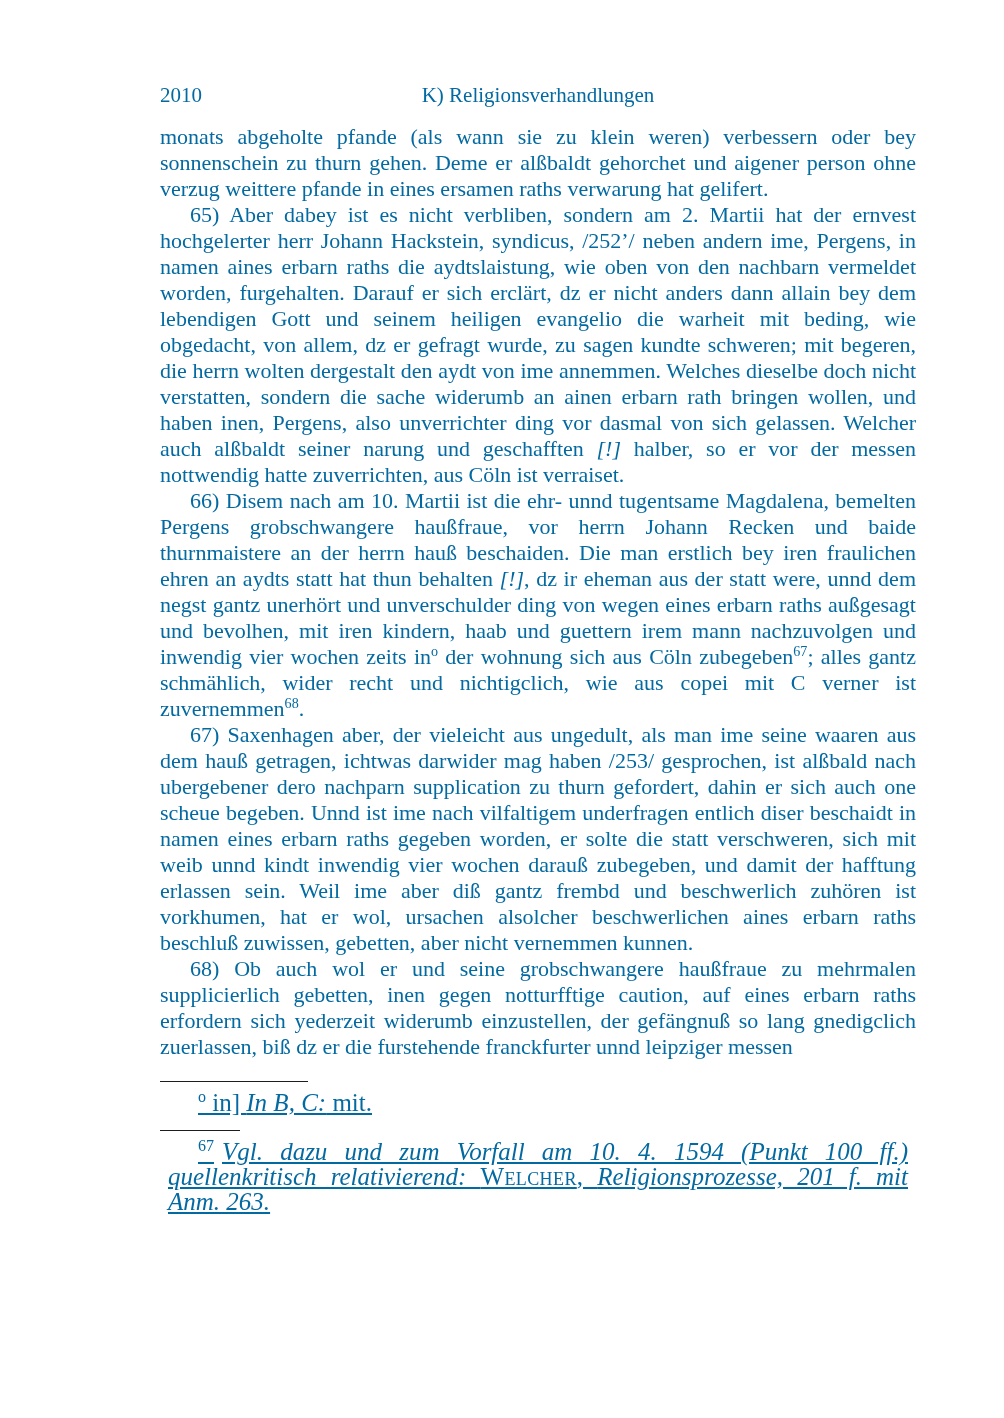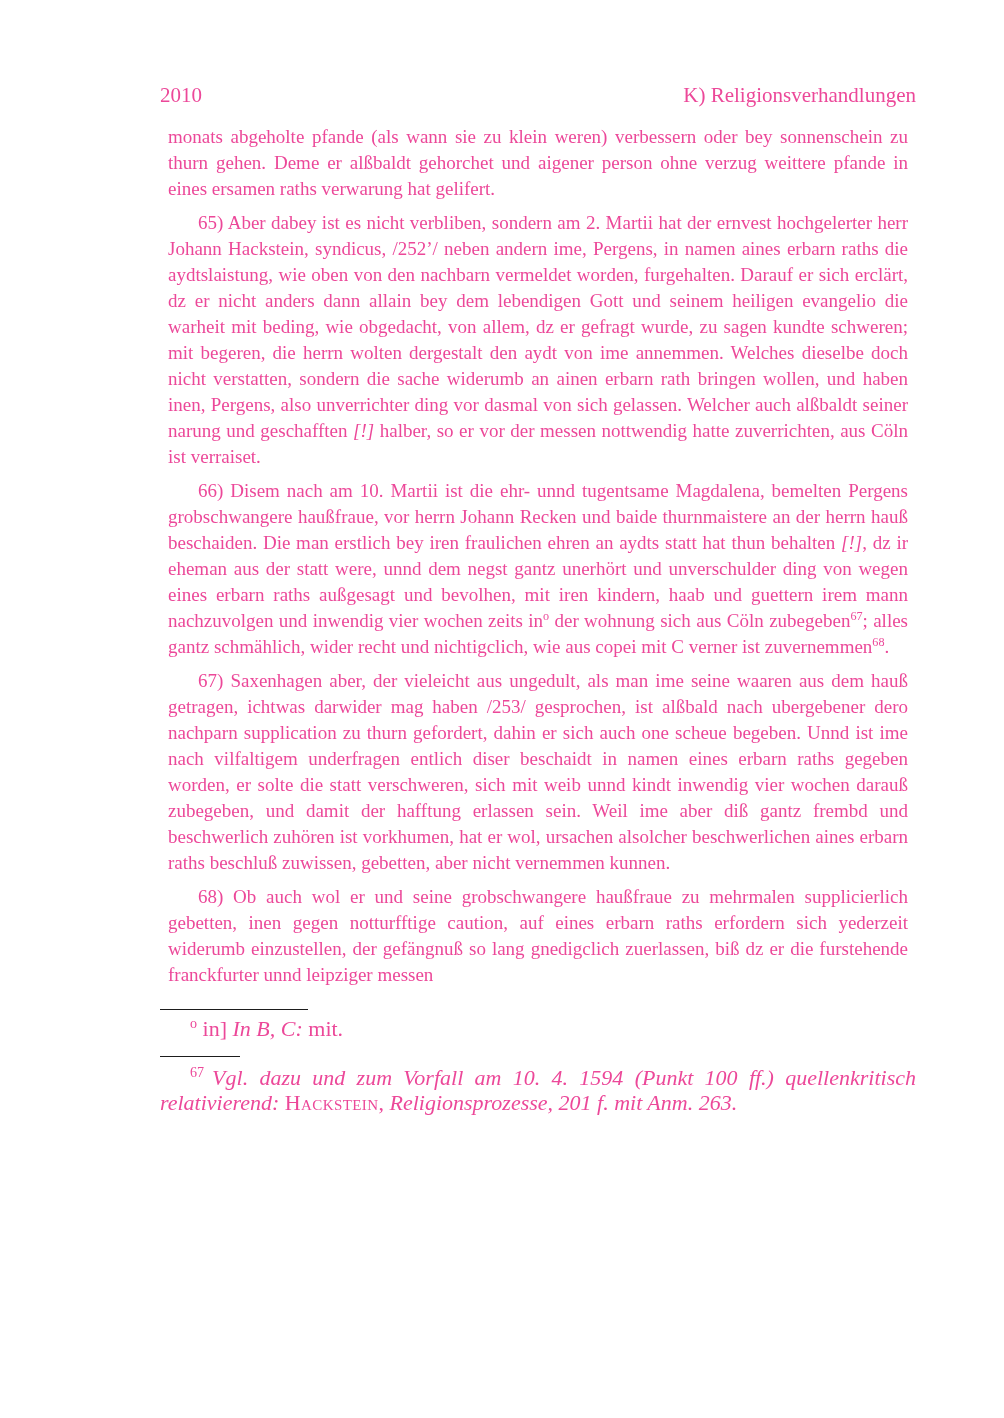--- a/index.html
+++ b/index.html
@@ -5,21 +5,21 @@
   html, body {
     margin: 0;
     padding: 0;
     background: #ffffff;
   }
   .page {
     position: relative;
     width: 1004px;
     height: 1418px;
     background: #ffffff;
-    color: #ec4899;
+    color: #0369a1;
     font-family: "Liberation Serif", "DejaVu Serif", serif;
     overflow: hidden;
   }
   .textblock {
     position: absolute;
     left: 160px;
     top: 82px;
     width: 756px;
   }
   .pagehead {
@@ -28,28 +28,28 @@
     font-size: 21px;
     line-height: 26px;
   }
   .pagenum {
     position: absolute;
     left: 0;
     top: 0;
   }
   .runhead {
     display: block;
-    text-align: right;
+    text-align: center;
   }
   .bodytext {
     margin-top: 14px;
   }
   .para {
-    margin: 8px;
-    font-size: 19px;
+    margin: 0;
+    font-size: 22px;
     line-height: 26px;
     text-align: justify;
     hyphens: none;
     font-family: Liberation Serif, serif;
   }
   .para.indent {
     text-indent: 30px;
   }
   .para sup, .fn sup {
     font-size: 0.64em;
@@ -62,25 +62,26 @@
     letter-spacing: 0.4px;
   }
   .rule {
     height: 0;
     border-top: 1.6px solid #1d1d1d;
   }
   .rule-long  { width: 148px; margin-top: 21px; }
   .rule-short { width: 80px;  margin-top: 15px; }
   .apparatus-entries { margin-top: 6px; }
   .fn {
-    margin: 0;
-    font-size: 22px;
+    margin: 8px;
+    font-size: 25px;
     line-height: 25px;
     text-align: justify;
     text-indent: 30px;
+    text-decoration: underline;
   }
   .footnote-entries { margin-top: 8px; }
   .fnmark { margin-right: 8px; }
 </style>
 </head>
 <body>
 
 <div class="page">
   <div class="textblock">
 
@@ -97,17 +98,17 @@
         <p class="para indent"><span>68) Ob auch wol er und seine grobschwangere haußfraue zu mehrmalen supplicierlich gebetten, inen gegen notturfftige caution, auf eines erbarn raths erfordern sich yederzeit widerumb einzustellen, der gefängnuß so lang gnedigclich zuerlassen, biß dz er die furstehende franckfurter unnd leipziger messen</span></p>
       </div>
 
     <div class="rule rule-long"></div>
     <div class="apparatus-entries" id="apparatus-entries">
         <p class="fn"><sup>o</sup><span> in] </span><span class="italic">In B, C:</span><span> mit.</span></p>
       </div>
 
     <div class="rule rule-short"></div>
     <div class="footnote-entries" id="footnote-entries">
-        <p class="fn"><sup class="fnmark">67</sup><span class="italic">Vgl. dazu und zum Vorfall am 10. 4. 1594 (Punkt 100 ff.) quellenkritisch relativierend: </span><span class="smallcaps">Hackstein</span><span>, </span><span class="italic">Religionsprozesse, 201 f. mit Anm. 263.</span></p>
+        <p class="fn"><sup class="fnmark">67</sup><span class="italic">Vgl. dazu und zum Vorfall am 10. 4. 1594 (Punkt 100 ff.) quellenkritisch relativierend: </span><span class="smallcaps">Welcher</span><span>, </span><span class="italic">Religionsprozesse, 201 f. mit Anm. 263.</span></p>
       </div>
 
   </div>
 </div>
 
 </body></html>

